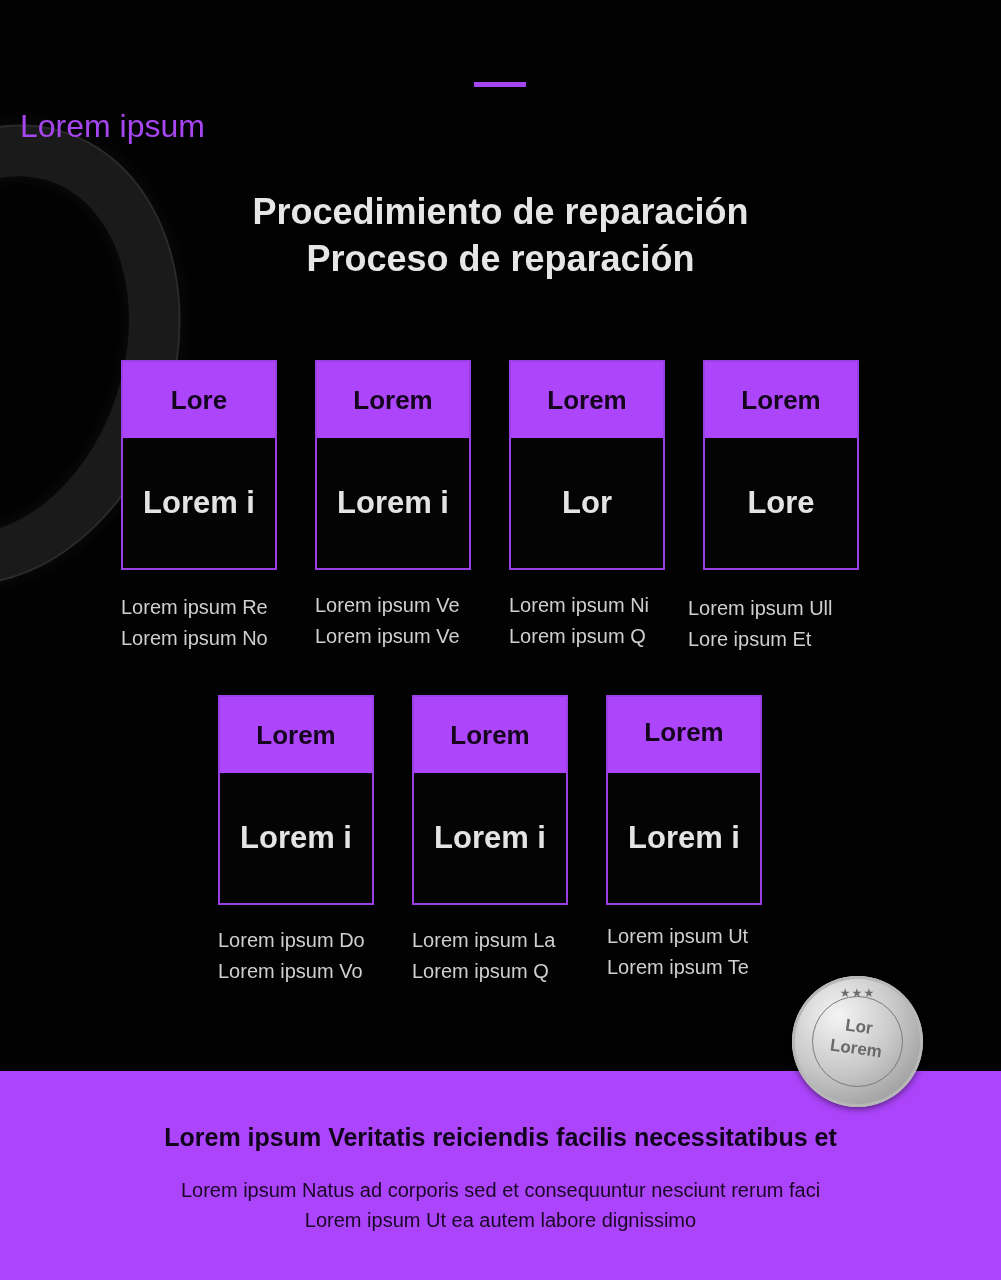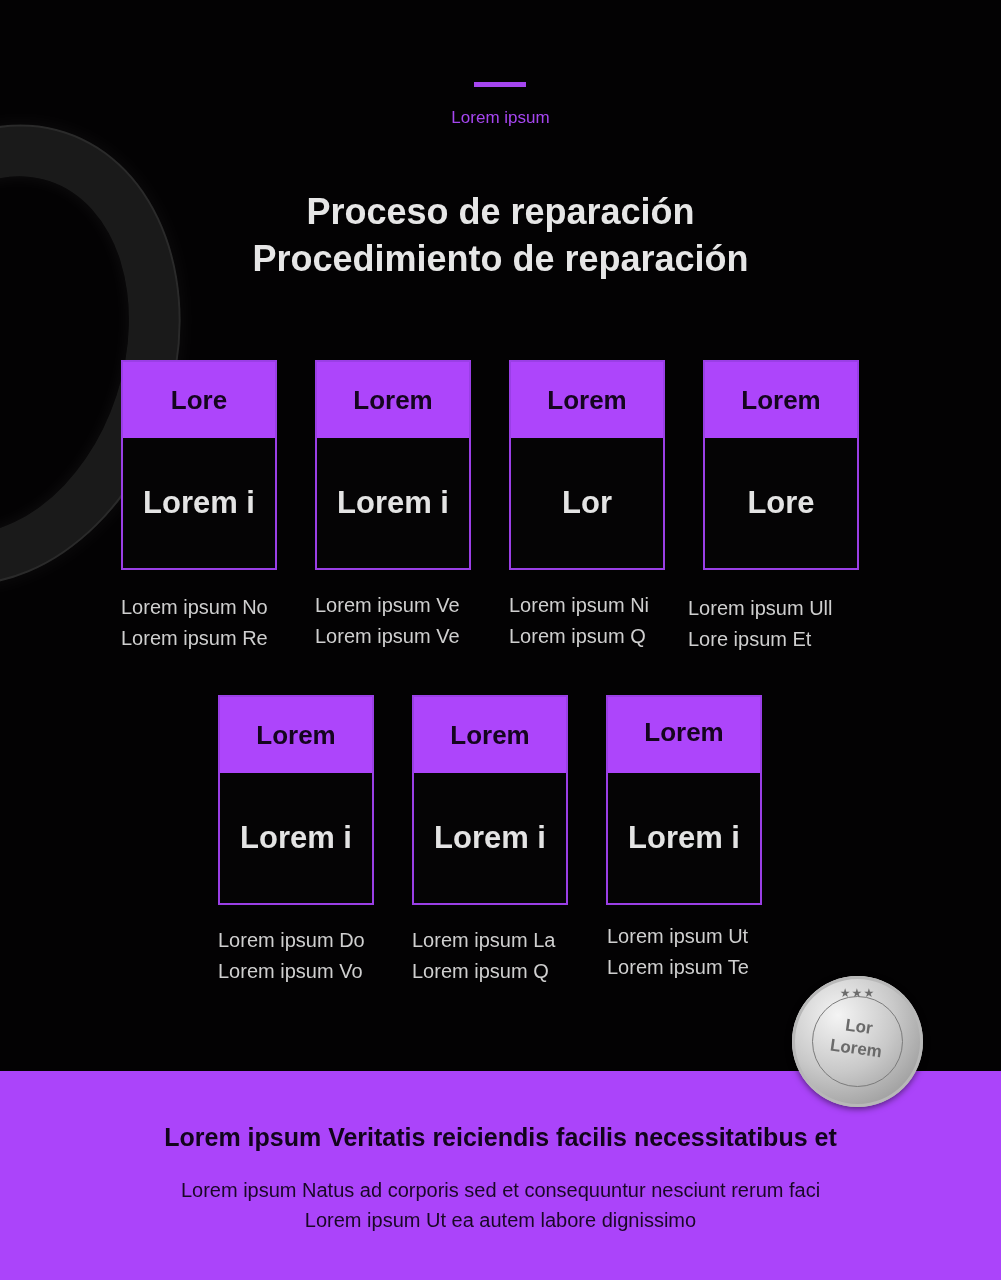--- a/index.html
+++ b/index.html
@@ -25,21 +25,21 @@
     border-radius: 50%;
     border: 2px solid rgba(255,255,255,0.07);
   }
 
   .accent-bar {
     position: absolute; left: 474px; top: 82px;
     width: 52px; height: 5px; background: #a646f0;
   }
   .eyebrow {
     position: absolute; left: 0; top: 108px; width: 1001px;
-    text-align: center; font-size: 17px; color: #a646f0; font-weight: 500;
+    text-align: left; font-size: 32px; color: #a646f0; font-weight: 500; padding-left: 20px;
   }
   .title {
     position: absolute; left: 0; top: 188px; width: 1001px;
     text-align: center; color: #e6e6e6; font-weight: 700;
     font-size: 36px; line-height: 47px;
   }
   .title span { display: block; }
 
   .card {
     position: absolute; width: 156px; height: 210px;
@@ -98,31 +98,31 @@
 </style>
 </head>
 <body>
 
 <div class="page">
   <div class="ring"></div>
 
   <div class="accent-bar"></div>
   <div class="eyebrow">Lorem ipsum</div>
   <h1 class="title">
+    <span>Procedimiento de reparación</span>
     <span>Proceso de reparación</span>
-    <span>Procedimiento de reparación</span>
   </h1>
 
   <div class="card" style="left:121px; top:360px;">
     <div class="card-head">Lore</div>
     <div class="card-body">Lorem i</div>
   </div>
   <div class="card-desc" style="left:121px; top:592px;">
+    <span>Lorem ipsum Re</span>
     <span>Lorem ipsum No</span>
-    <span>Lorem ipsum Re</span>
   </div>
 
   <div class="card" style="left:315px; top:360px;">
     <div class="card-head">Lorem</div>
     <div class="card-body">Lorem i</div>
   </div>
   <div class="card-desc" style="left:315px; top:590px;">
     <span>Lorem ipsum Ve</span>
     <span>Lorem ipsum Ve</span>
   </div>

